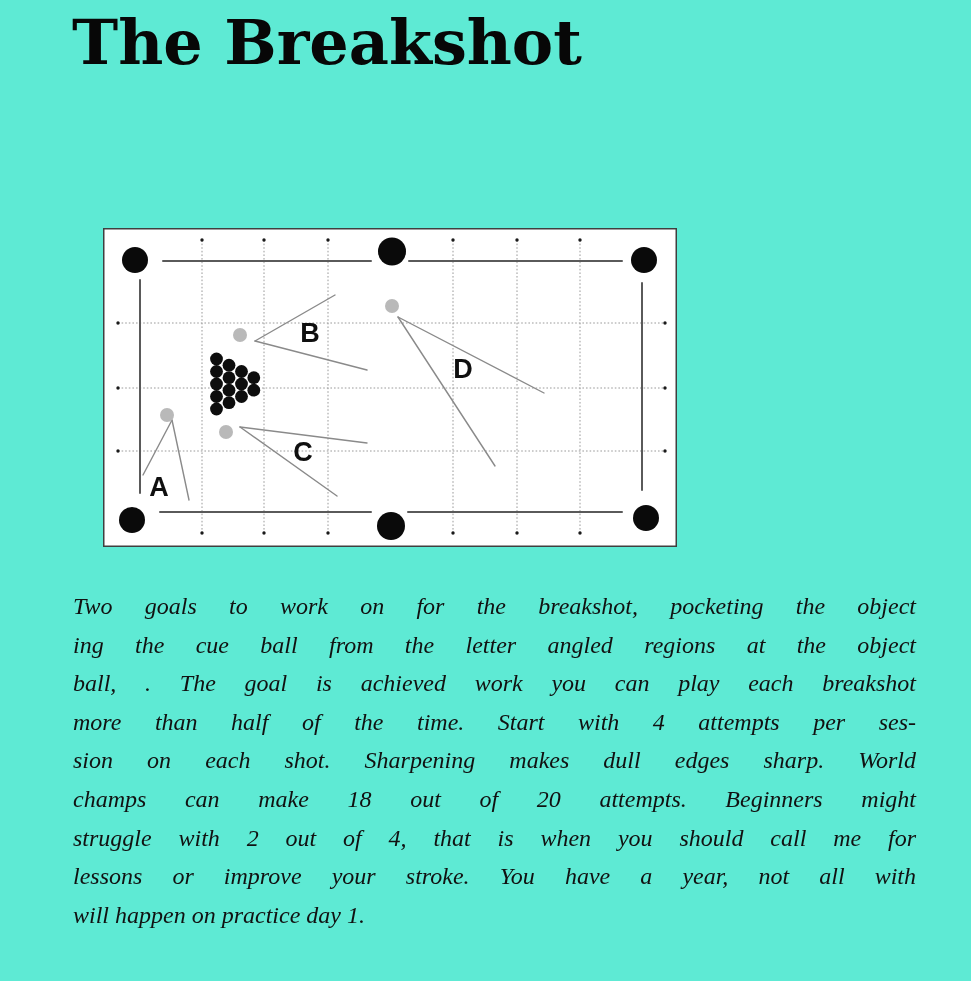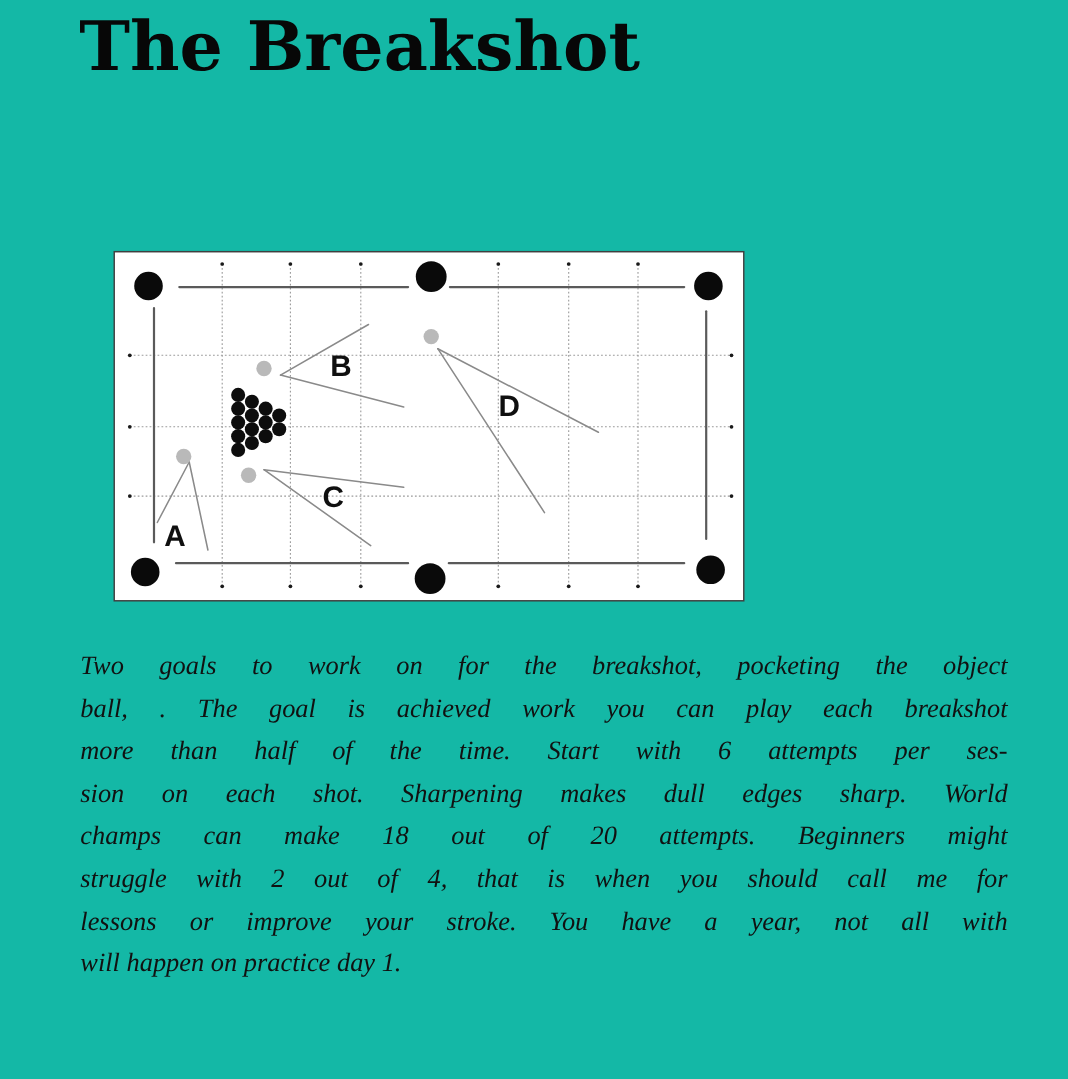--- a/index.html
+++ b/index.html
@@ -1,16 +1,16 @@
 <!DOCTYPE html>
 <html><head>
 <meta charset="utf-8">
 <style>
   html,body{margin:0;padding:0;background:#fff;}
-  .page{position:relative;width:971px;height:981px;background:#14b8a6;overflow:hidden;
+  .page{position:relative;width:971px;height:981px;background:#5eead4;overflow:hidden;
         font-family:"Liberation Serif", serif;color:#0d0d0d;}
   .title{position:absolute;left:72px;top:10px;margin:0;line-height:1.08;
          font-family:"DejaVu Serif", serif;font-weight:bold;font-size:62px;color:#070707;
          letter-spacing:0px;white-space:nowrap;}
   .diagram{position:absolute;left:103px;top:228px;width:574px;height:319px;margin:0;}
   .diagram svg{display:block;width:574px;height:319px;}
   .para{position:absolute;left:73px;top:587px;width:843px;
         font-size:24px;line-height:38.6px;color:#111;font-style:italic;}
   .tline{text-align:justify;text-align-last:justify;white-space:normal;}
   .tline.last{text-align:right;text-align-last:left;}
@@ -92,22 +92,23 @@
         <circle cx="289" cy="78" r="7" fill="#b9b9b9"></circle>
         <text x="56" y="268" fill="#0f0f0f" text-anchor="middle" font-family="&quot;Liberation Sans&quot;, sans-serif" font-size="27" font-weight="bold">A</text>
         <text x="207" y="114" fill="#0f0f0f" text-anchor="middle" font-family="&quot;Liberation Sans&quot;, sans-serif" font-size="27" font-weight="bold">B</text>
         <text x="200" y="233" fill="#0f0f0f" text-anchor="middle" font-family="&quot;Liberation Sans&quot;, sans-serif" font-size="27" font-weight="bold">C</text>
         <text x="360" y="150" fill="#0f0f0f" text-anchor="middle" font-family="&quot;Liberation Sans&quot;, sans-serif" font-size="27" font-weight="bold">D</text>
       </svg>
   </figure>
 
   <div class="para">
     <div class="tline">Two goals to work on for the breakshot, pocketing the object</div>
+    <div class="tline">ing the cue ball from the letter angled regions at the object</div>
     <div class="tline">ball, . The goal is achieved work you can play each breakshot</div>
-    <div class="tline">more than half of the time. Start with 6 attempts per ses-</div>
+    <div class="tline">more than half of the time. Start with 4 attempts per ses-</div>
     <div class="tline">sion on each shot. Sharpening makes dull edges sharp. World</div>
     <div class="tline">champs can make 18 out of 20 attempts. Beginners might</div>
     <div class="tline">struggle with 2 out of 4, that is when you should call me for</div>
     <div class="tline">lessons or improve your stroke. You have a year, not all with</div>
     <div class="tline last">will happen on practice day 1.</div>
   </div>
 
 </div>
 
 </body></html>

